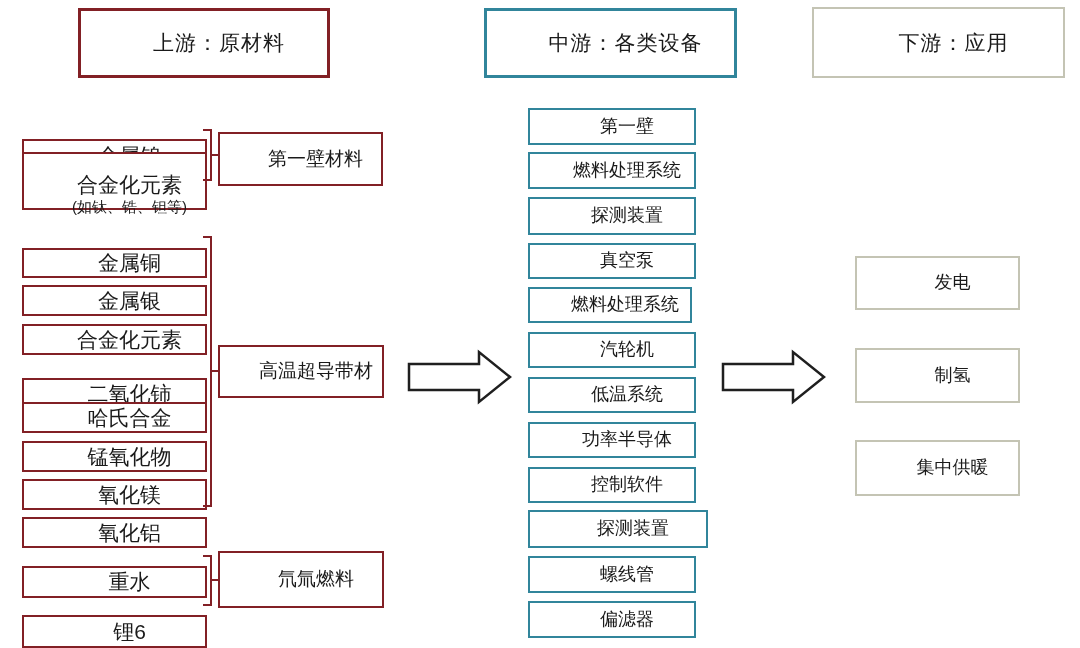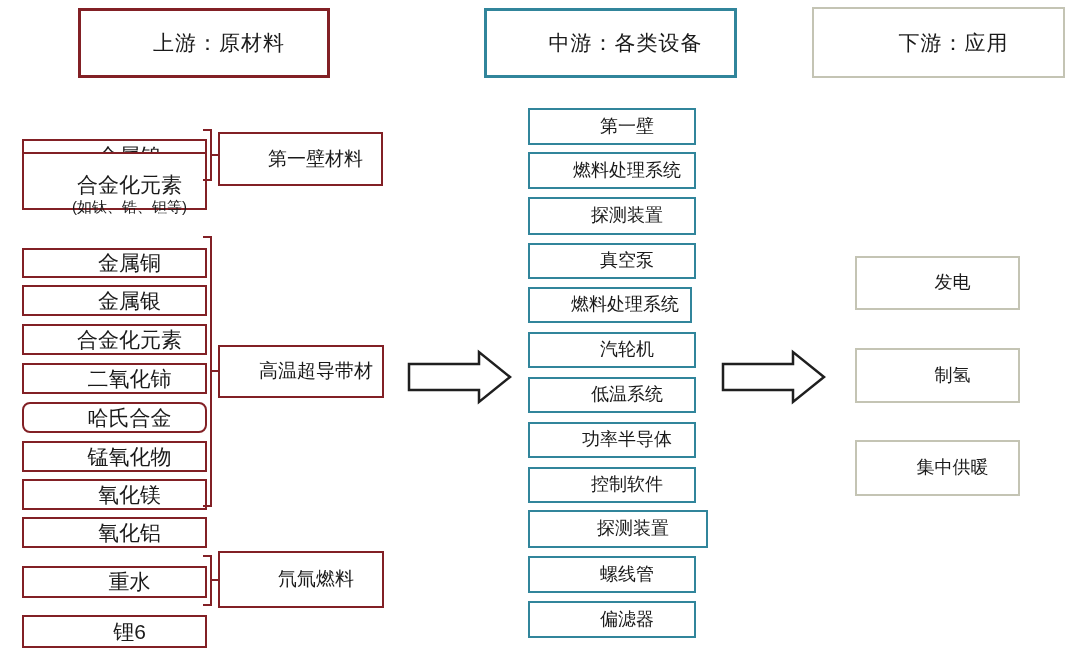--- a/index.html
+++ b/index.html
@@ -60,24 +60,24 @@
 
   <div class="box maroon item" style="left:22px;top:222px;width:185px;height:30px;">
     <span>金属铜</span>
   </div>
   <div class="box maroon item" style="left:22px;top:259px;width:185px;height:31px;">
     <span>金属银</span>
   </div>
   <div class="box maroon item" style="left:22px;top:298px;width:185px;height:31px;">
     <span>合金化元素</span>
   </div>
-  <div class="box maroon item" style="left:22px;top:337px;width:185px;height:31px;">
+  <div class="box maroon item" style="left:22px;top:352px;width:185px;height:31px;">
     <span>二氧化铈</span>
   </div>
-  <div class="box maroon item" style="left:22px;top:376px;width:185px;height:31px;border-radius:8px;">
+  <div class="box maroon item" style="left:22px;top:376px;width:185px;height:31px;">
     <span>哈氏合金</span>
   </div>
   <div class="box maroon item" style="left:22px;top:415px;width:185px;height:31px;">
     <span>锰氧化物</span>
   </div>
   <div class="box maroon item" style="left:22px;top:453px;width:185px;height:31px;">
     <span>氧化镁</span>
   </div>
   <div class="box maroon item" style="left:22px;top:491px;width:185px;height:31px;">
     <span>氧化铝</span>

